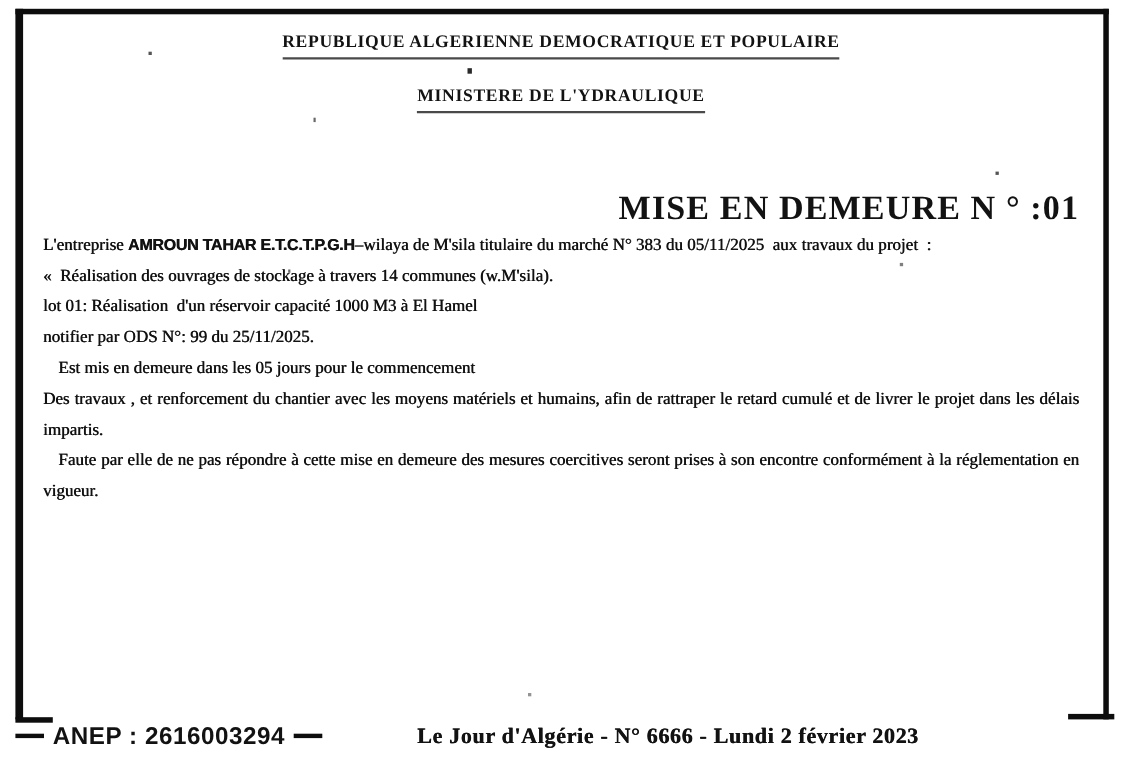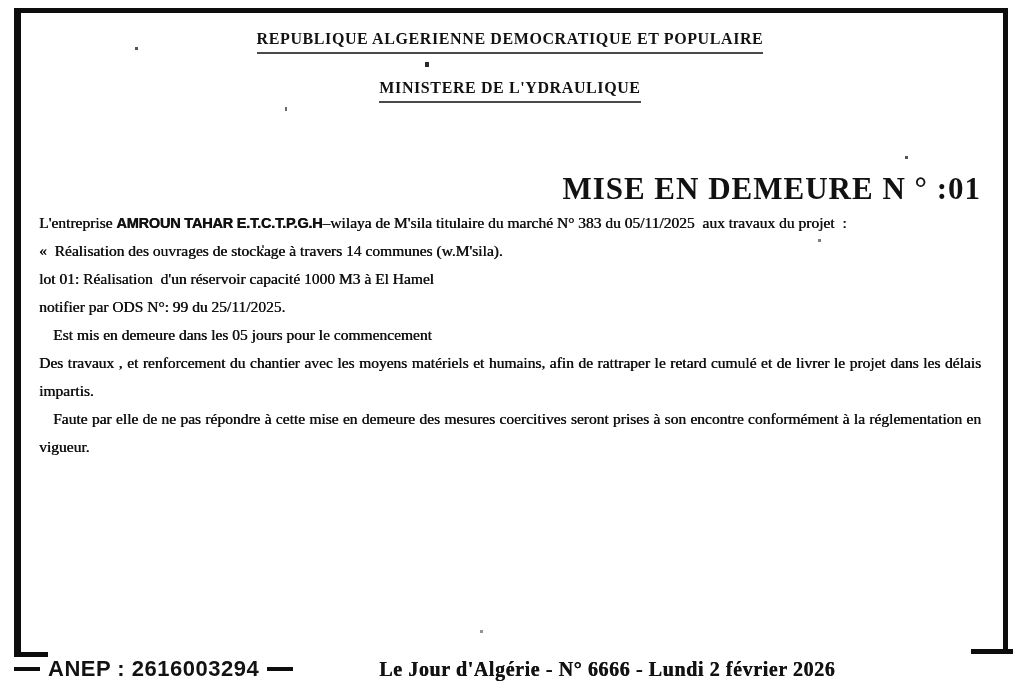--- a/index.html
+++ b/index.html
@@ -109,21 +109,21 @@
 
   <div class="foot foot-left"></div>
   <div class="foot foot-right"></div>
 
   <div class="footer-row">
     <div class="anep">
       <span class="dashbar first"></span>
       <span>ANEP : 2616003294</span>
       <span class="dashbar"></span>
     </div>
-    <div class="journal">Le Jour d'Algérie - N° 6666 - Lundi 2 février  2026</div>
+    <div class="journal">Le Jour d'Algérie - N° 6666 - Lundi 2 février  2023</div>
   </div>
 
   <div class="speck" style="left:425px;top:62px;width:4px;height:5px;"></div>
   <div class="speck" style="left:285px;top:107px;width:2px;height:4px;opacity:.7;"></div>
   <div class="speck" style="left:905px;top:156px;width:3px;height:3px;opacity:.8;"></div>
   <div class="speck" style="left:818px;top:239px;width:3px;height:3px;opacity:.6;"></div>
   <div class="speck" style="left:262px;top:245px;width:2px;height:3px;opacity:.7;"></div>
   <div class="speck" style="left:135px;top:47px;width:3px;height:3px;opacity:.8;"></div>
   <div class="speck" style="left:480px;top:630px;width:3px;height:3px;opacity:.5;"></div>
 

